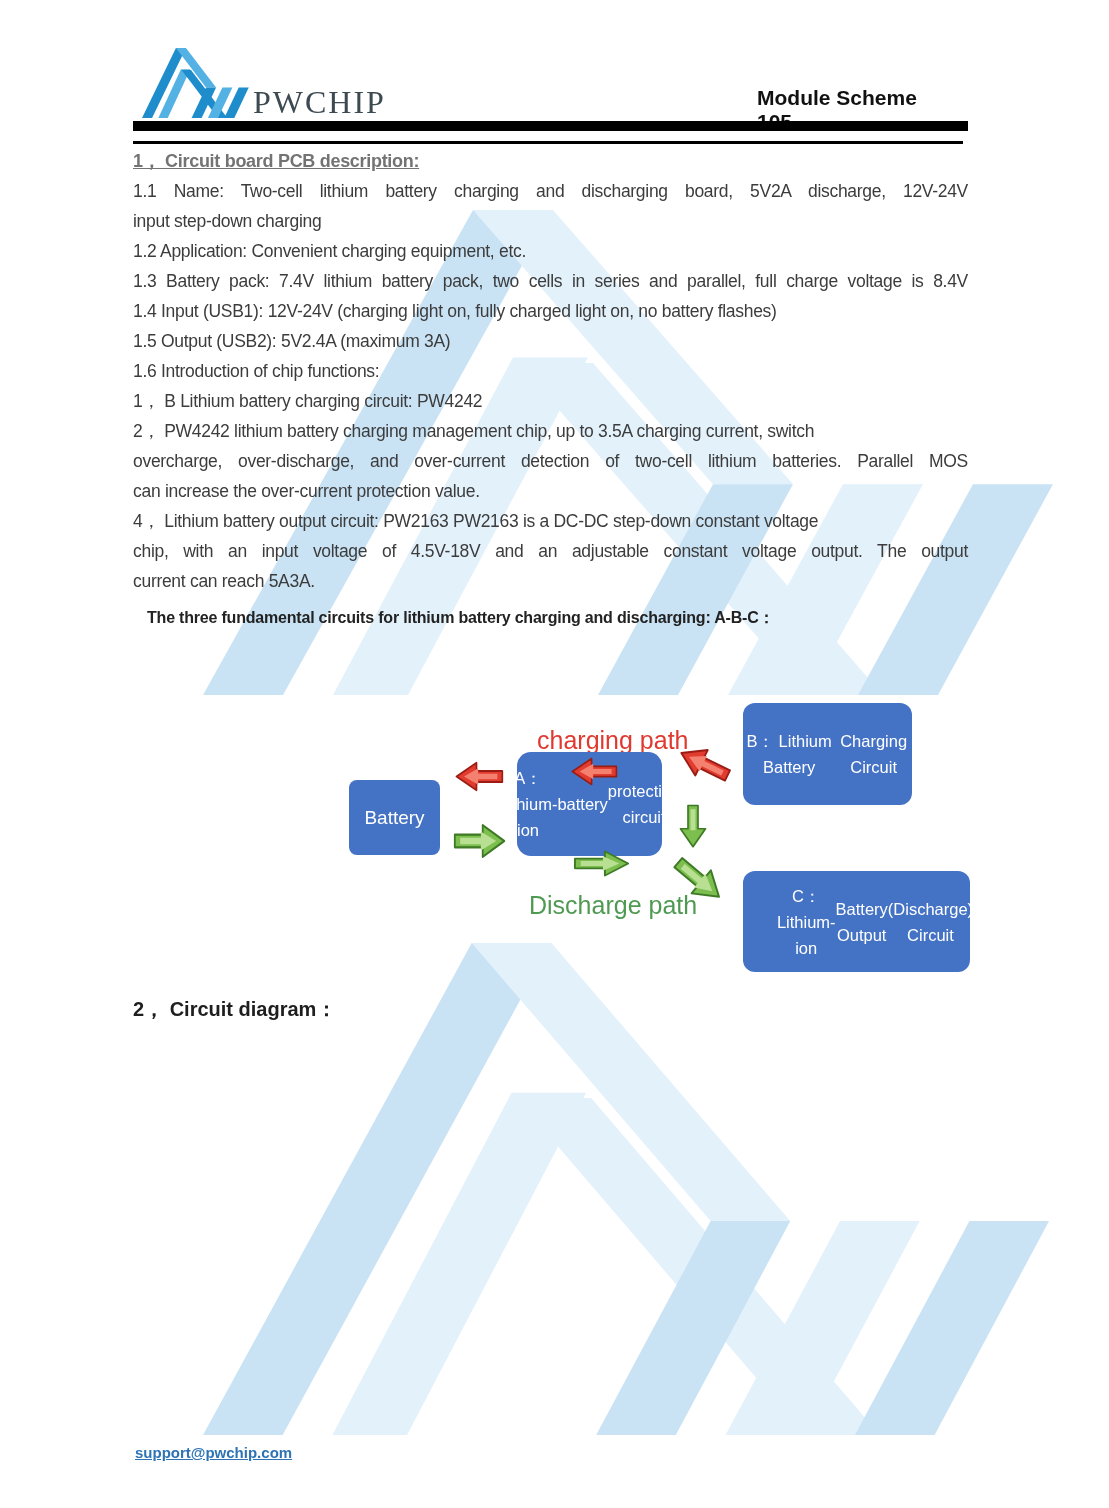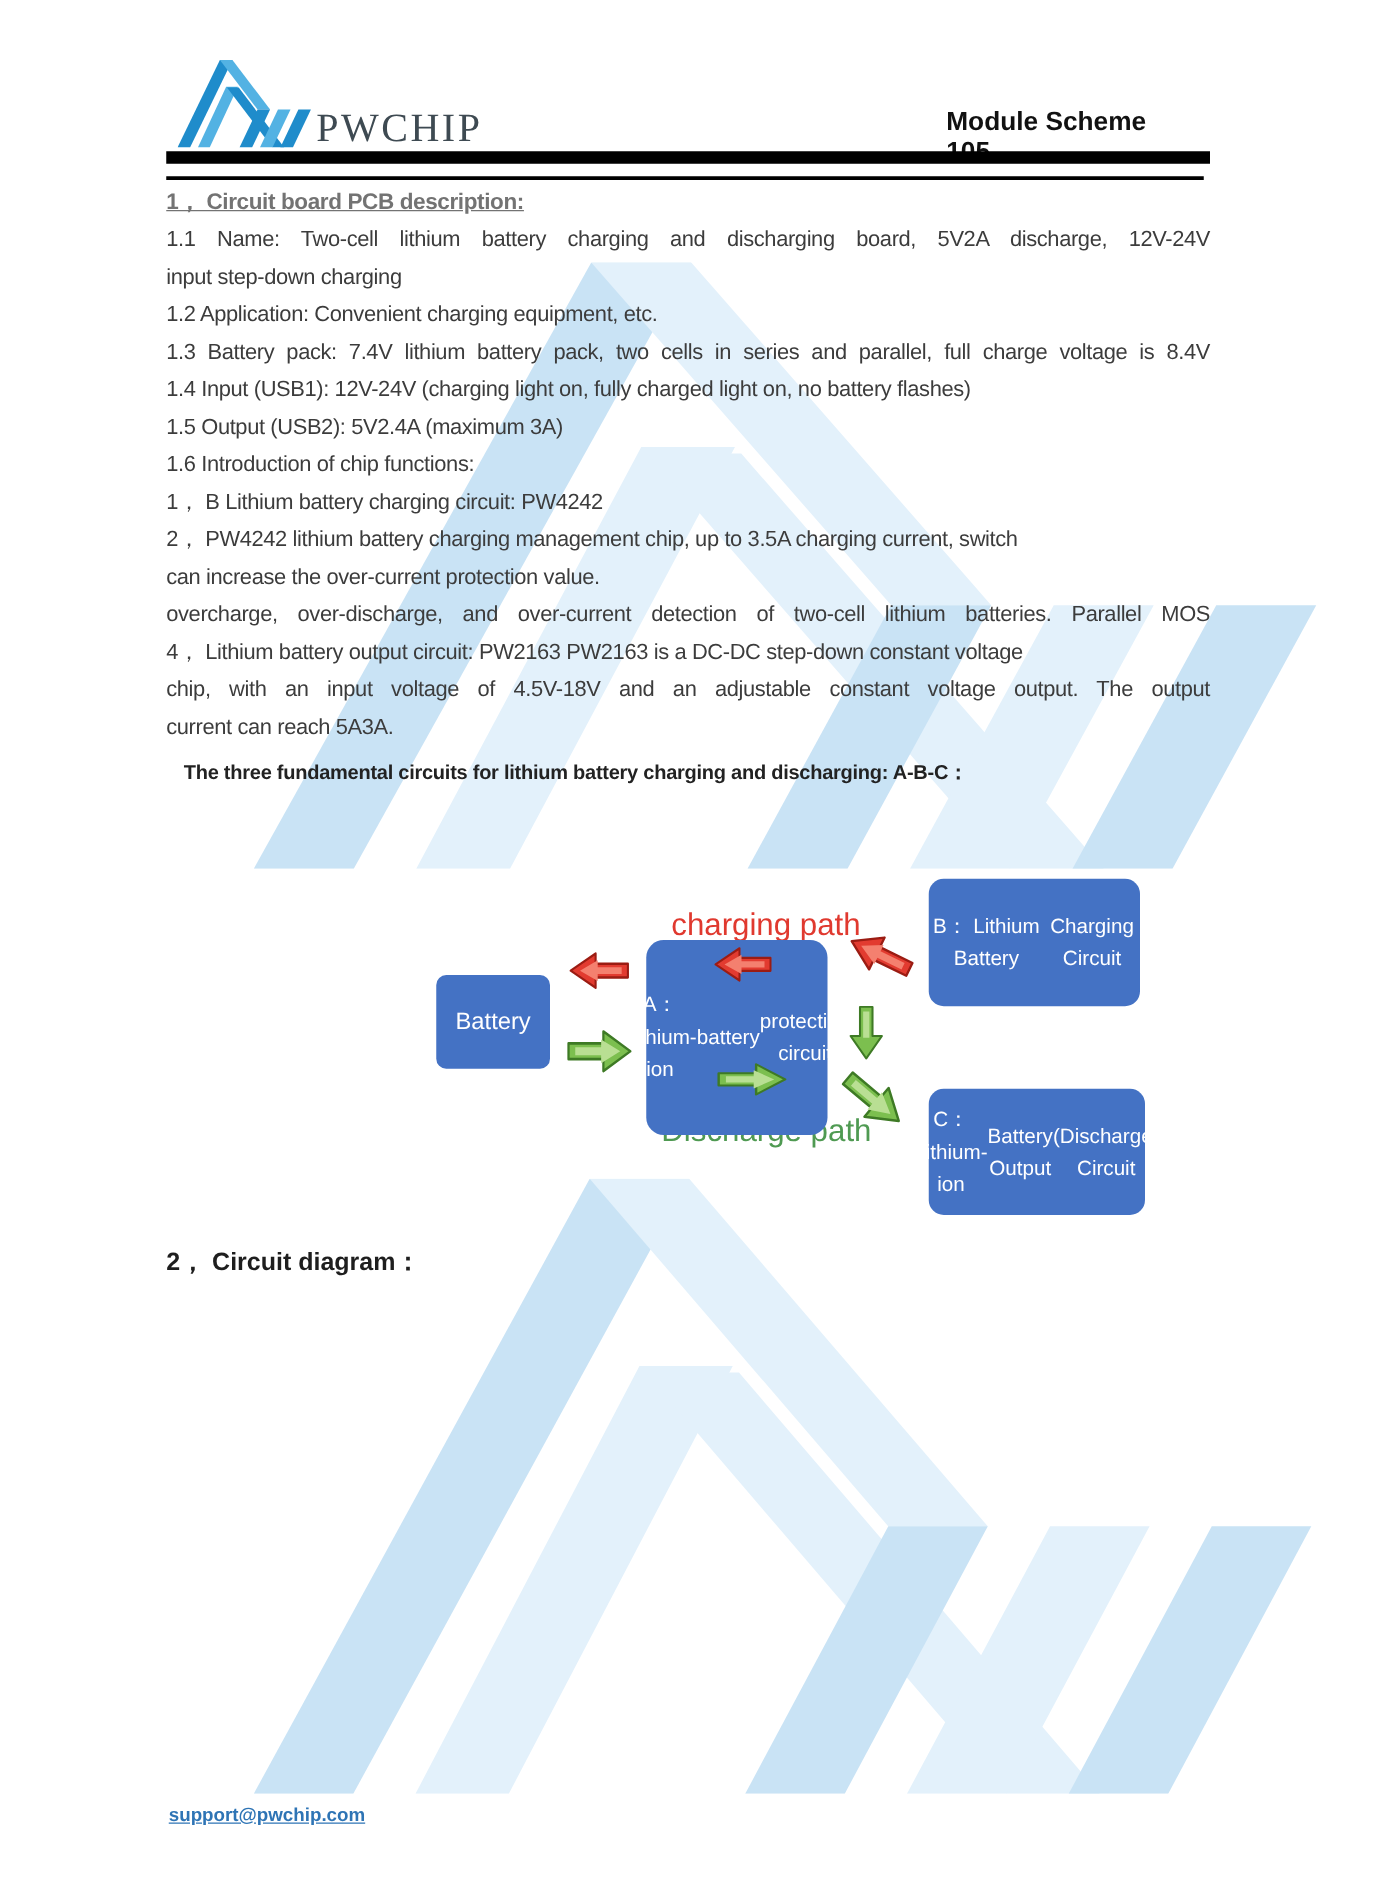--- a/index.html
+++ b/index.html
@@ -30,23 +30,23 @@
 
   
   .dg-label{position:absolute;font-size:25px;white-space:nowrap;}
   .lbl-charging{left:537px;top:726px;color:#E0392F;}
   .lbl-discharge{left:529px;top:891px;color:#4F9A52;}
   .box{position:absolute;background:#4472C4;color:#fff;display:flex;
        align-items:center;justify-content:center;text-align:center;}
   .box span{display:block;line-height:26px;font-size:16.5px;}
   .box-battery{left:349px;top:780px;width:91px;height:75px;border-radius:8px;}
   .box-battery span{font-size:19px;}
-  .box-a{left:517px;top:752px;width:145px;height:156px;border-radius:14px;}
+  .box-a{left:517px;top:752px;width:145px;height:104px;border-radius:14px;}
   .box-b{left:743px;top:703px;width:169px;height:102px;border-radius:12px;}
-  .box-c{left:743px;top:871px;width:173px;height:101px;border-radius:12px;}
+  .box-c{left:743px;top:871px;width:190px;height:101px;border-radius:12px;padding-left:37px;}
   .arrow{position:absolute;}
   .arrow svg{display:block;width:100%;height:100%;}
 
   
   .sec2{position:absolute;left:133px;top:996px;font-size:20px;font-weight:bold;color:#1E1E1E;}
 
   
   .footer-link{position:absolute;left:135px;top:1444px;font-size:15px;font-weight:bold;
                color:#2E74B5;text-decoration:underline;cursor:pointer;}
 </style>
@@ -96,22 +96,22 @@
       <div class="bl b">1，  Circuit board PCB description:</div>
       <div class="bl j">1.1 Name: Two-cell lithium battery charging and discharging board, 5V2A discharge, 12V-24V</div>
       <div class="bl">input step-down charging</div>
       <div class="bl">1.2 Application: Convenient charging equipment, etc.</div>
       <div class="bl j">1.3 Battery pack: 7.4V lithium battery pack, two cells in series and parallel, full charge voltage is 8.4V</div>
       <div class="bl">1.4 Input (USB1): 12V-24V (charging light on, fully charged light on, no battery flashes)</div>
       <div class="bl">1.5 Output (USB2): 5V2.4A (maximum 3A)</div>
       <div class="bl">1.6  Introduction of chip functions:</div>
       <div class="bl">1，  B Lithium battery charging circuit: PW4242</div>
       <div class="bl">2，  PW4242 lithium battery charging management chip, up to 3.5A charging current, switch</div>
+      <div class="bl j">overcharge, over-discharge, and over-current detection of two-cell lithium batteries. Parallel MOS</div>
       <div class="bl">can increase the over-current protection value.</div>
-      <div class="bl j">overcharge, over-discharge, and over-current detection of two-cell lithium batteries. Parallel MOS</div>
       <div class="bl">4，  Lithium battery output circuit: PW2163 PW2163 is a DC-DC step-down constant voltage</div>
       <div class="bl j">chip, with an input voltage of 4.5V-18V and an adjustable constant voltage output. The output</div>
       <div class="bl">current can reach 5A3A.</div>
       <div class="caption">The three fundamental circuits for lithium battery charging and discharging: A-B-C：</div>
     </div>
 
     <div>
       <div class="dg-label lbl-charging">charging path</div>
       <div class="dg-label lbl-discharge">Discharge path</div>
 

